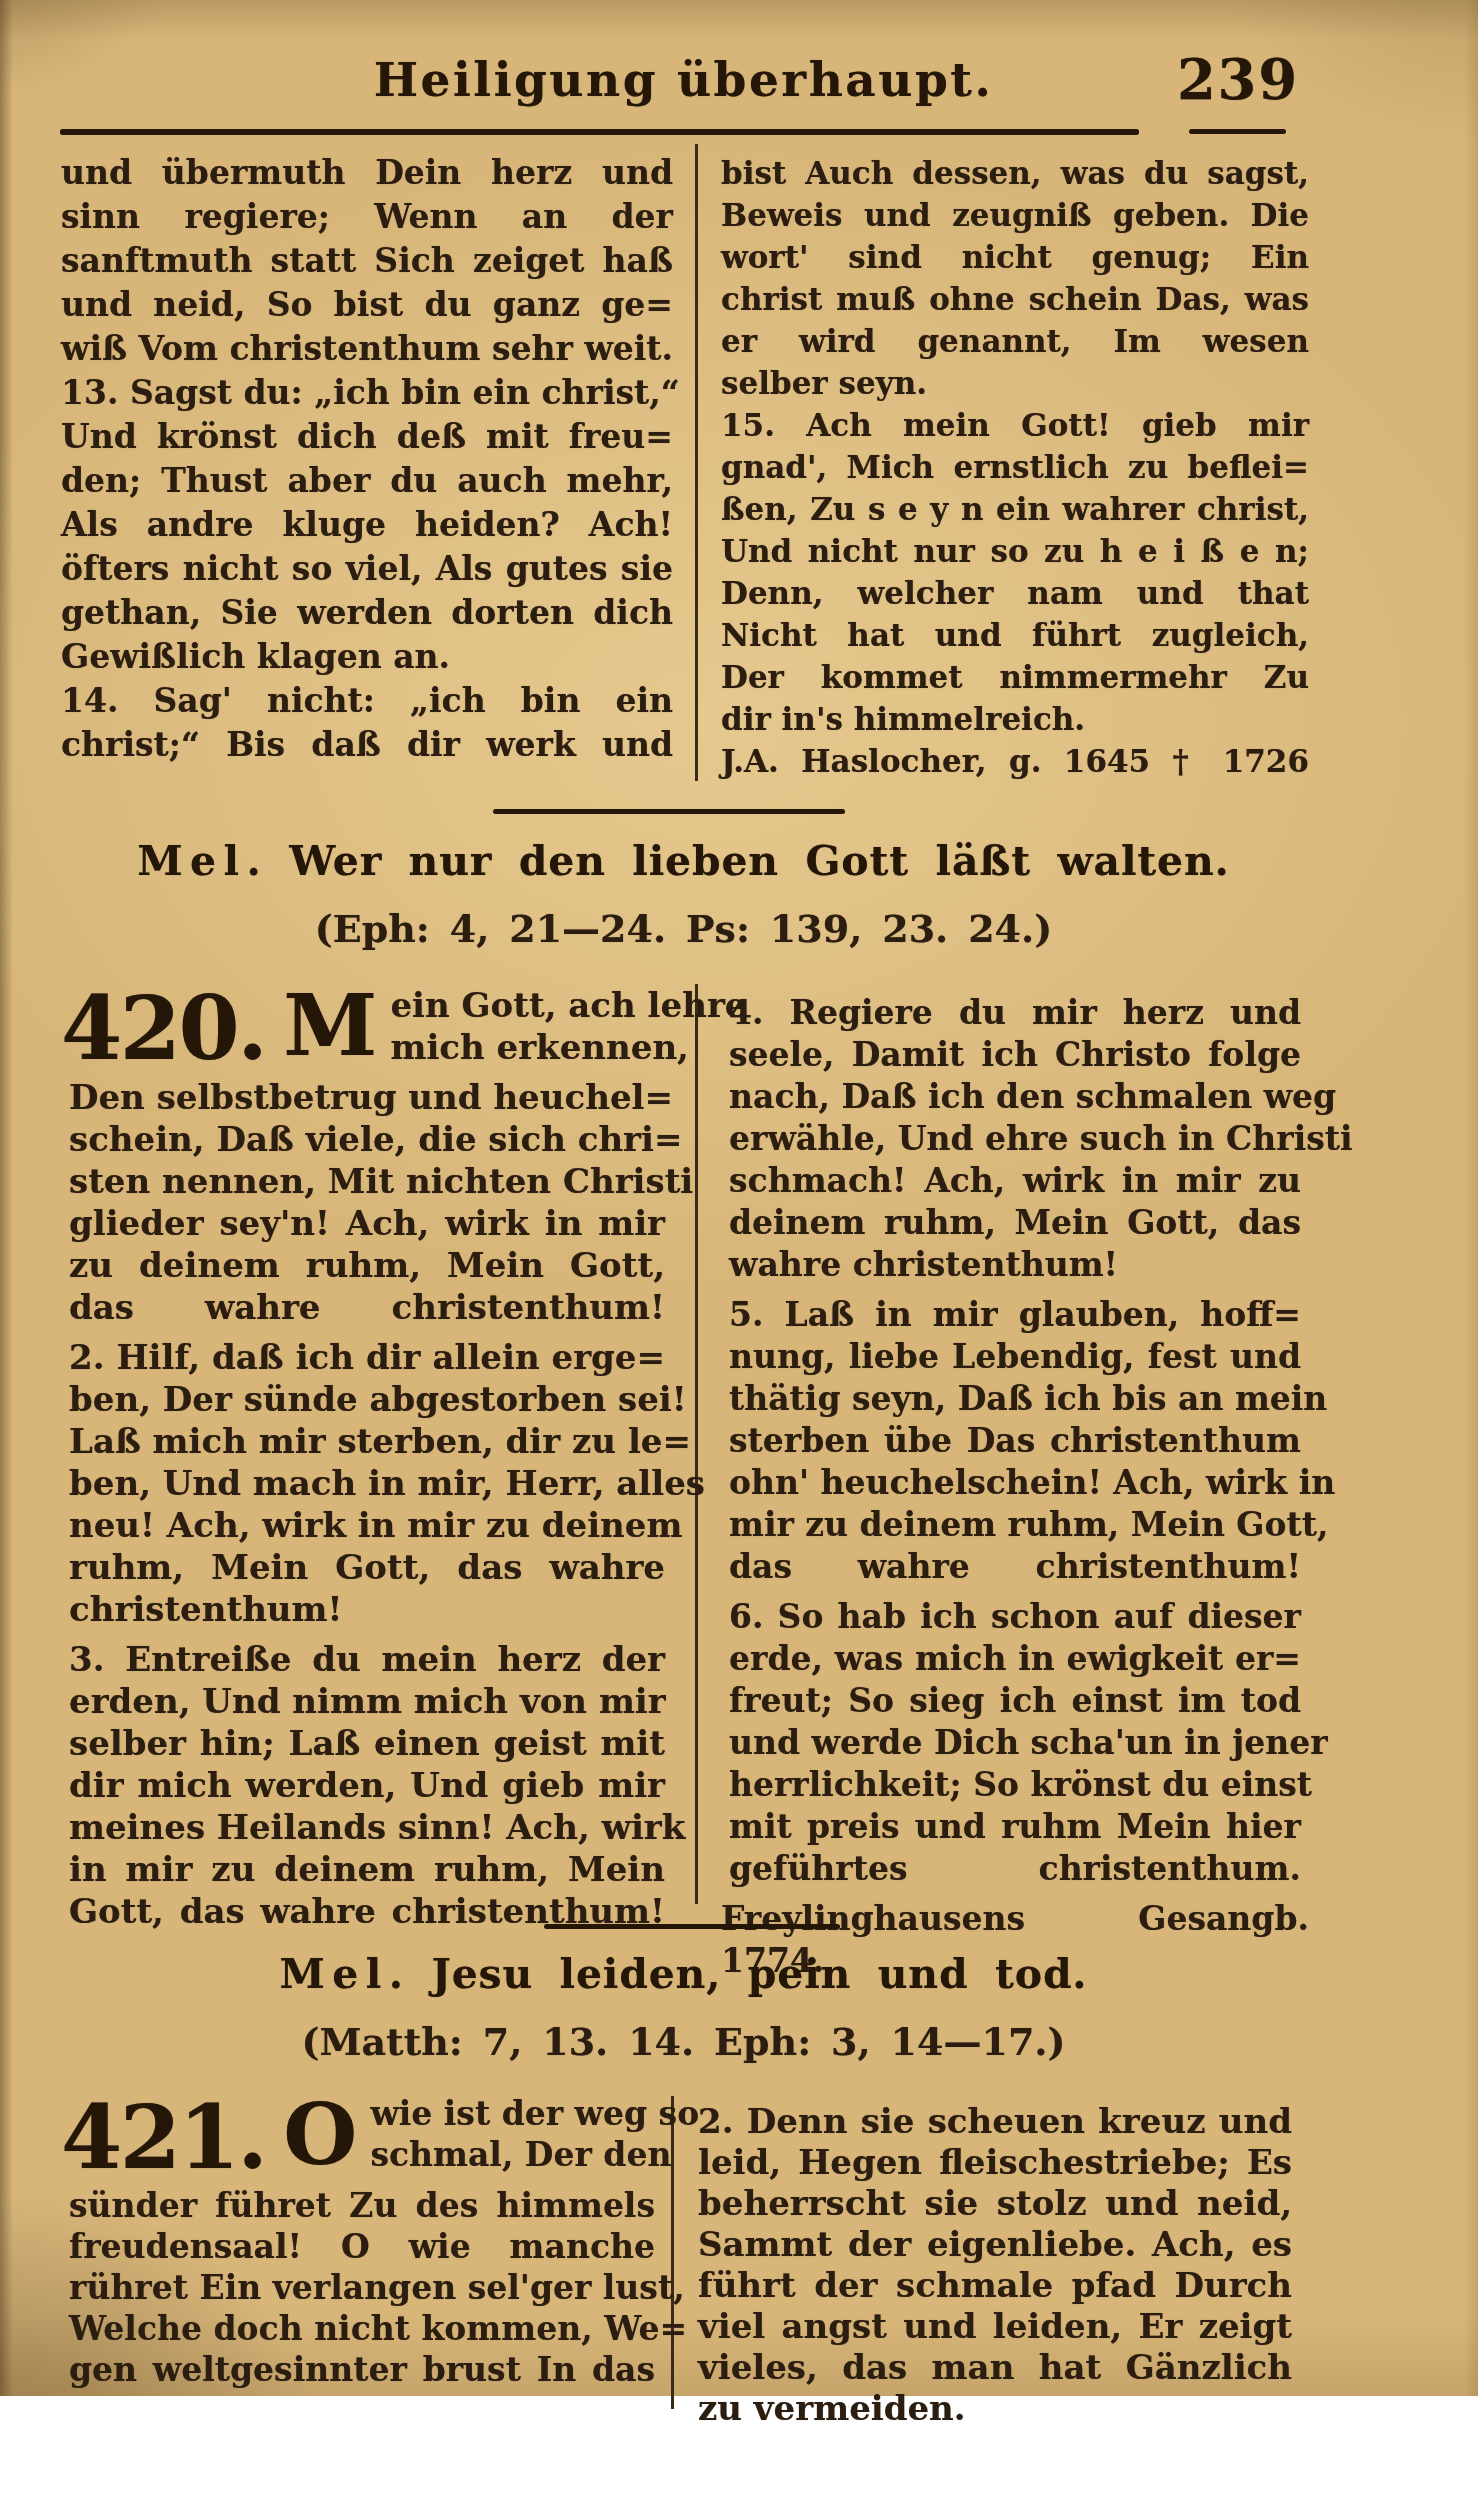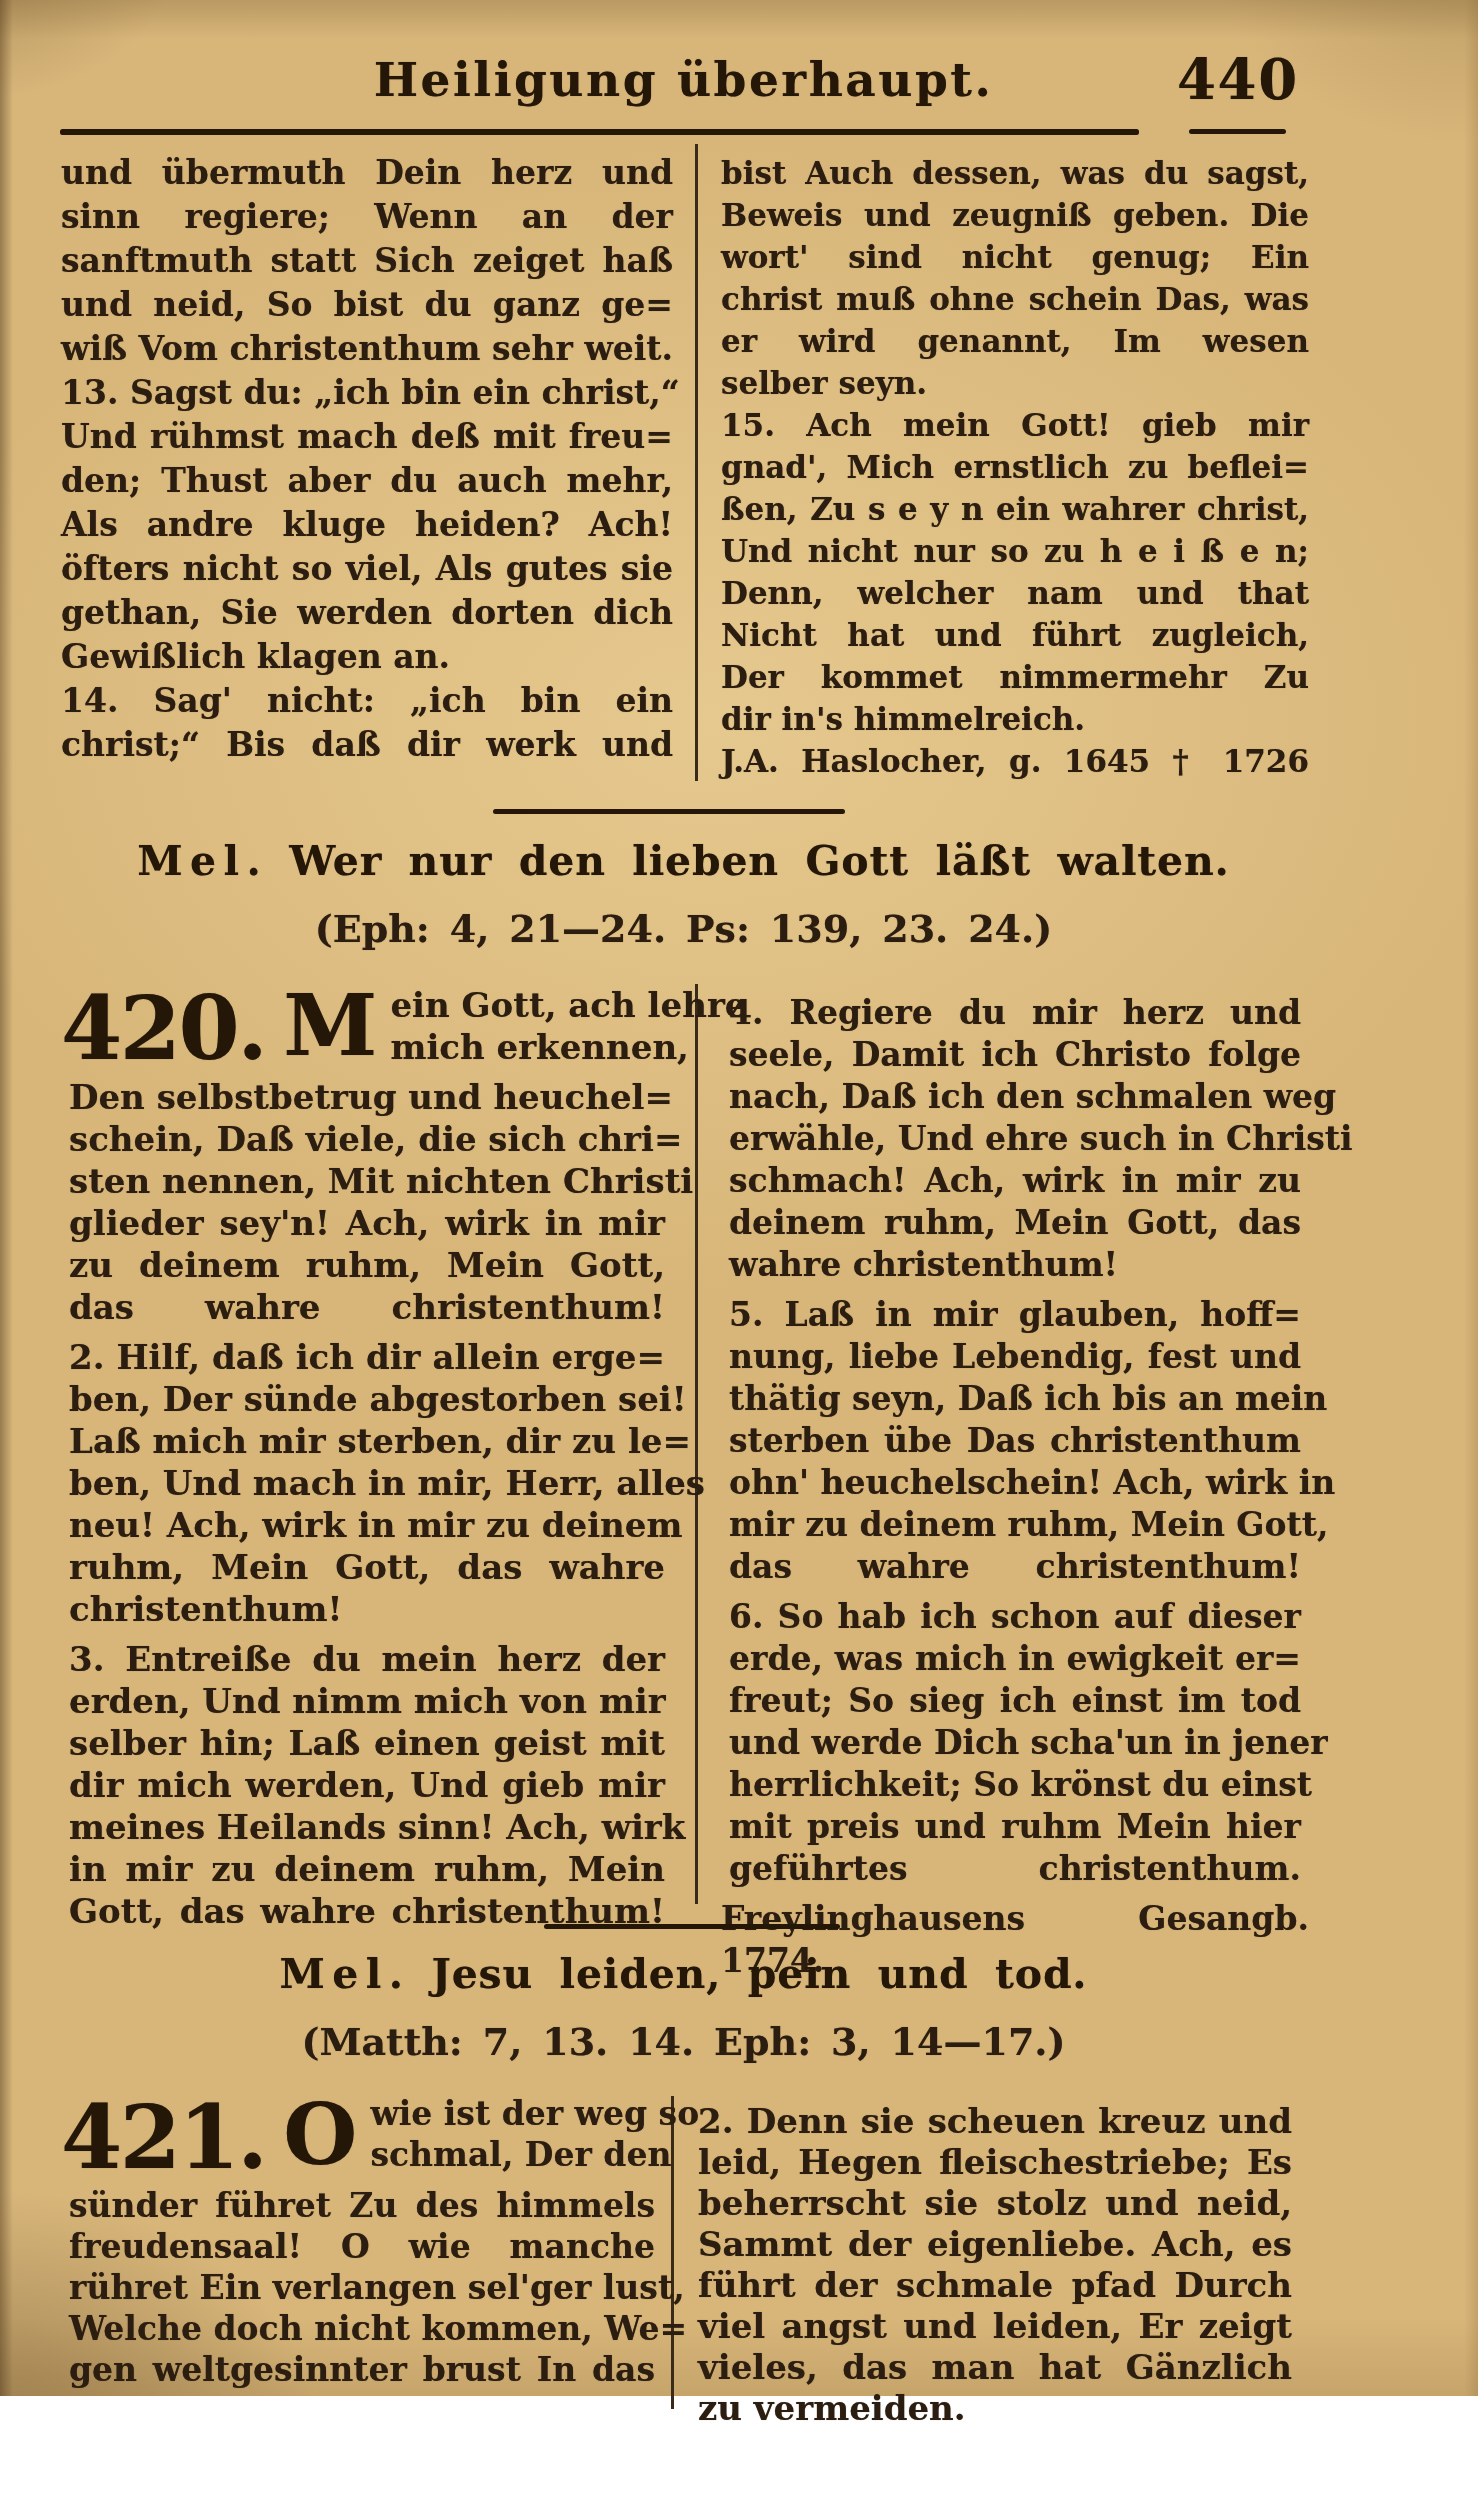--- a/index.html
+++ b/index.html
@@ -70,33 +70,33 @@
     font-size:38px;word-spacing:6.6px;color:#2b1d10;
   }
   .ref1{top:906px;} .ref2{top:2019px;}
 </style>
 </head>
 <body>
 
 <div class="page">
 
   <div class="page-title">Heiligung überhaupt.</div>
-  <div class="page-number">440</div>
+  <div class="page-number">239</div>
   <div class="rule rule-header"></div>
   <div class="rule rule-header-pagenum"></div>
 
   <div class="divider div1"></div>
   <div class="col sec1-left">
       <div class="ln">und übermuth Dein herz und</div>
       <div class="ln">sinn regiere; Wenn an der</div>
       <div class="ln">sanftmuth statt Sich zeiget haß</div>
       <div class="ln">und neid, So bist du ganz ge=</div>
       <div class="ln">wiß Vom christenthum sehr weit.</div>
       <div class="ln">13. Sagst du: „ich bin ein christ,“</div>
-      <div class="ln">Und rühmst mach deß mit freu=</div>
+      <div class="ln">Und krönst dich deß mit freu=</div>
       <div class="ln">den; Thust aber du auch mehr,</div>
       <div class="ln">Als andre kluge heiden? Ach!</div>
       <div class="ln">öfters nicht so viel, Als gutes sie</div>
       <div class="ln">gethan, Sie werden dorten dich</div>
       <div class="ln short">Gewißlich klagen an.</div>
       <div class="ln">14. Sag' nicht: „ich bin ein</div>
       <div class="ln">christ;“ Bis daß dir werk und</div>
     </div>
   <div class="col sec1-right">
     <div>

